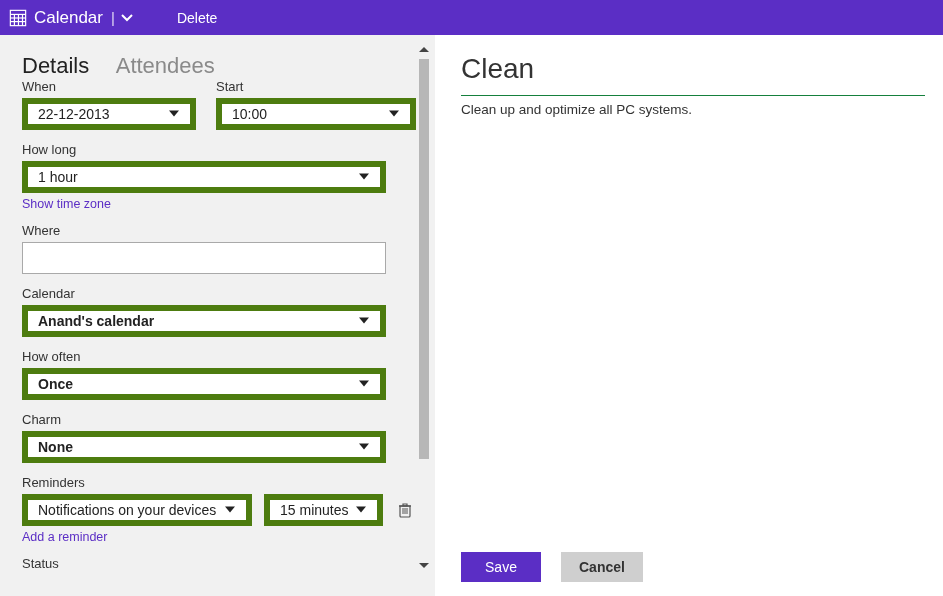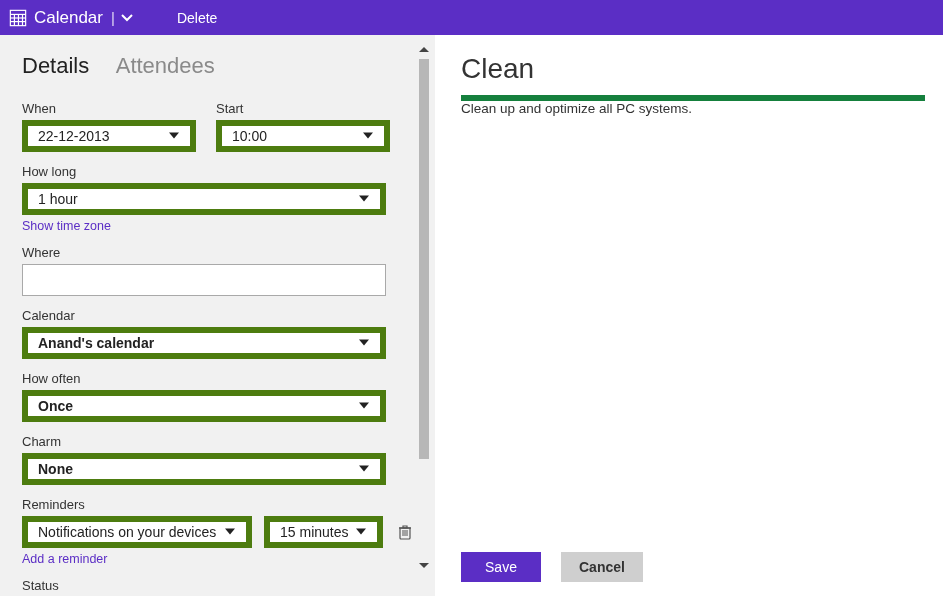--- a/index.html
+++ b/index.html
@@ -27,21 +27,21 @@
     display: flex;
     height: calc(596px - 35px);
   }
   .left-pane {
     width: 435px;
     background: #f1f1f1;
     position: relative;
     padding: 18px 20px 0 22px;
     overflow: hidden;
   }
-  .tabs { margin-bottom: 22px; }
+  .tabs { }
   .tabs span { font-size: 22px; font-weight: 400; margin-right: 22px; cursor: pointer; }
   .tabs .tab-active { color: #222; }
   .tabs .tab-inactive { color: #8a8a8a; }
   .form { font-size: 13px; color: #333; }
   .field { margin-bottom: 12px; }
   .field-label { display:block; margin-bottom: 4px; font-size: 13px; color: #333; }
   .select {
     height: 32px;
     background: #fff;
     border: 6px solid #4d7c0f;
@@ -79,21 +79,21 @@
   .scroll-thumb { width:10px; flex:0 0 auto; background:#b7b7b7; }
   .scrollbar-track .thumb-wrap { flex:1; display:flex; flex-direction:column; align-items:center; }
   .right-pane {
     flex: 1;
     padding: 18px 18px 0 26px;
     display:flex; flex-direction:column;
     position:relative;
   }
   .event-title {
     font-size: 28px; font-weight: 300; color:#333; padding-bottom: 10px;
-    border-bottom: 6px solid #15803d; margin-bottom: 0;
+    border-bottom: 1px solid #15803d; margin-bottom: 6px;
   }
   .event-desc { font-size: 13.5px; color:#333; }
   .action-bar {
     position:absolute; left:26px; bottom:14px; display:flex; gap:20px;
   }
   .btn {
     min-width: 80px; height: 30px; padding: 0 18px; font-size: 14px;
     border: none; cursor: pointer; display:inline-flex; align-items:center; justify-content:center;
   }
   .btn-primary { background:#5b2ec5; color:#fff; }
@@ -137,21 +137,21 @@
           <label class="field-label">When</label>
           <div class="select" style="width:174px">
             <span class="value">22-12-2013</span>
             <span class="caret"><svg viewBox="0 0 12 10">
                   <path d="M1 2 L6 8 L11 2" fill="#222"></path>
                 </svg></span>
           </div>
         </div>
         <div class="col-start field">
           <label class="field-label">Start</label>
-          <div class="select" style="width:174px">
+          <div class="select" style="width:200px">
             <span class="value">10:00</span>
             <span class="caret"><svg viewBox="0 0 12 10">
                   <path d="M1 2 L6 8 L11 2" fill="#222"></path>
                 </svg></span>
           </div>
         </div>
       </div>
 
       <div class="field">
         <label class="field-label">How long</label>

